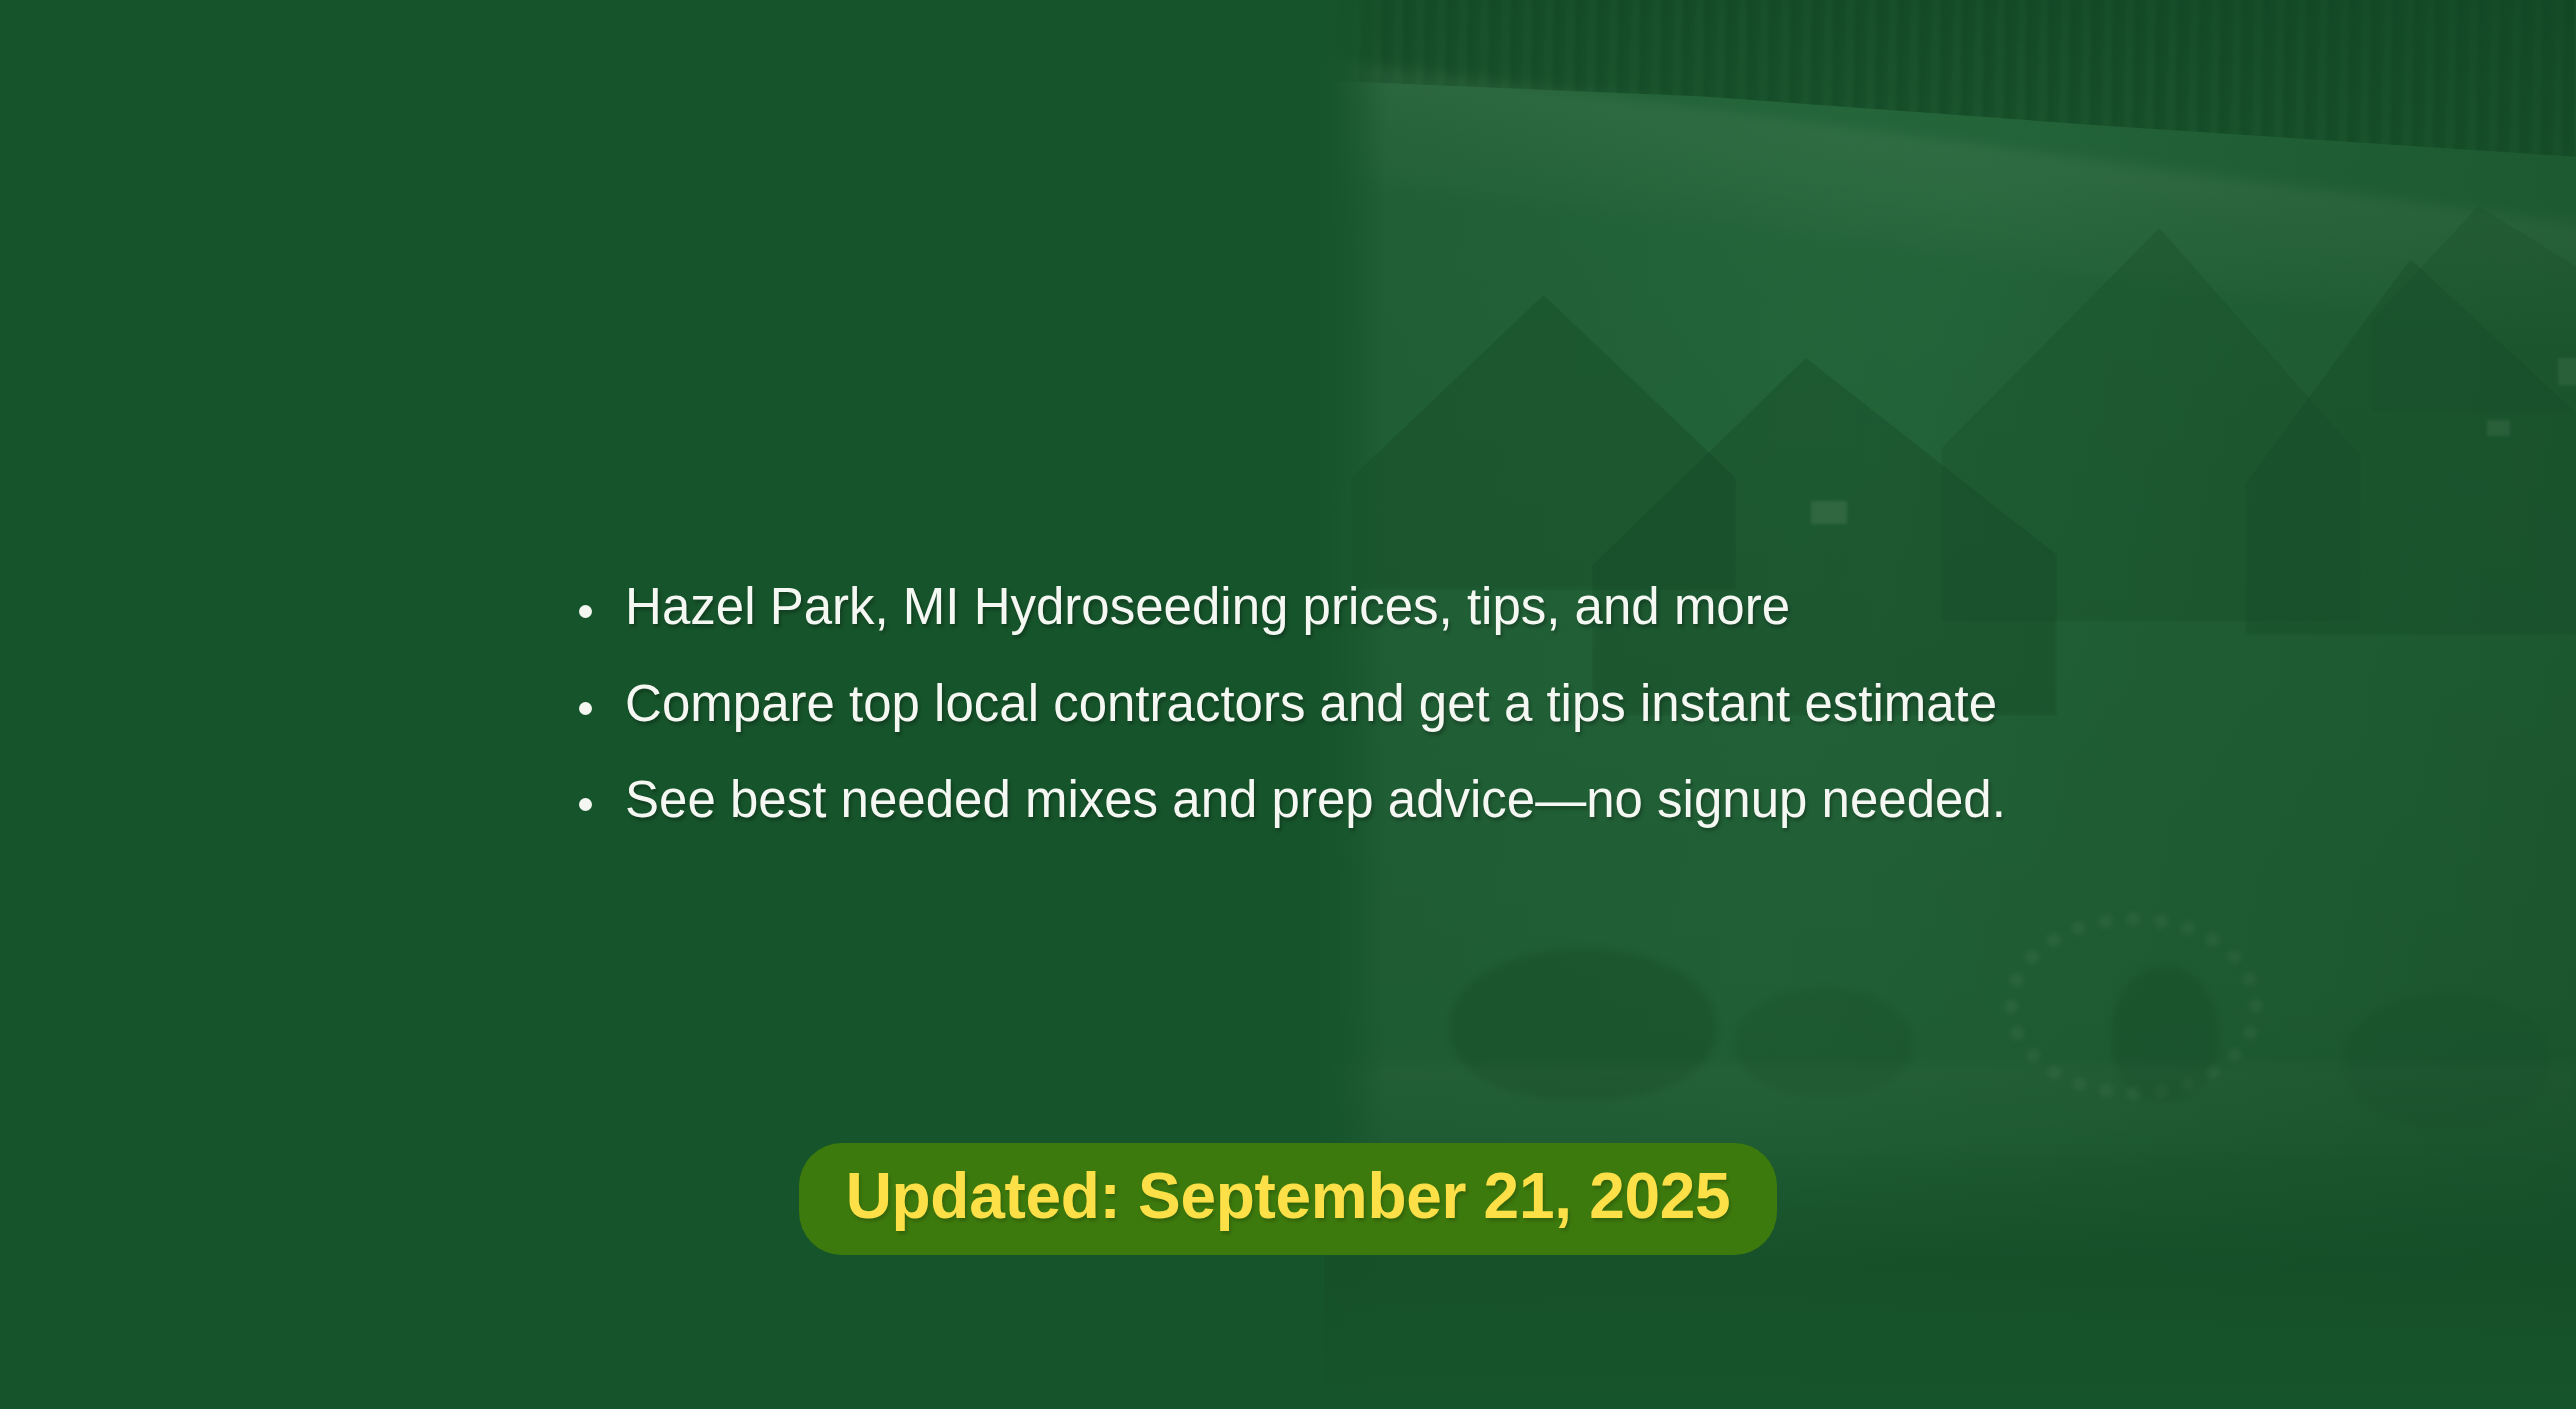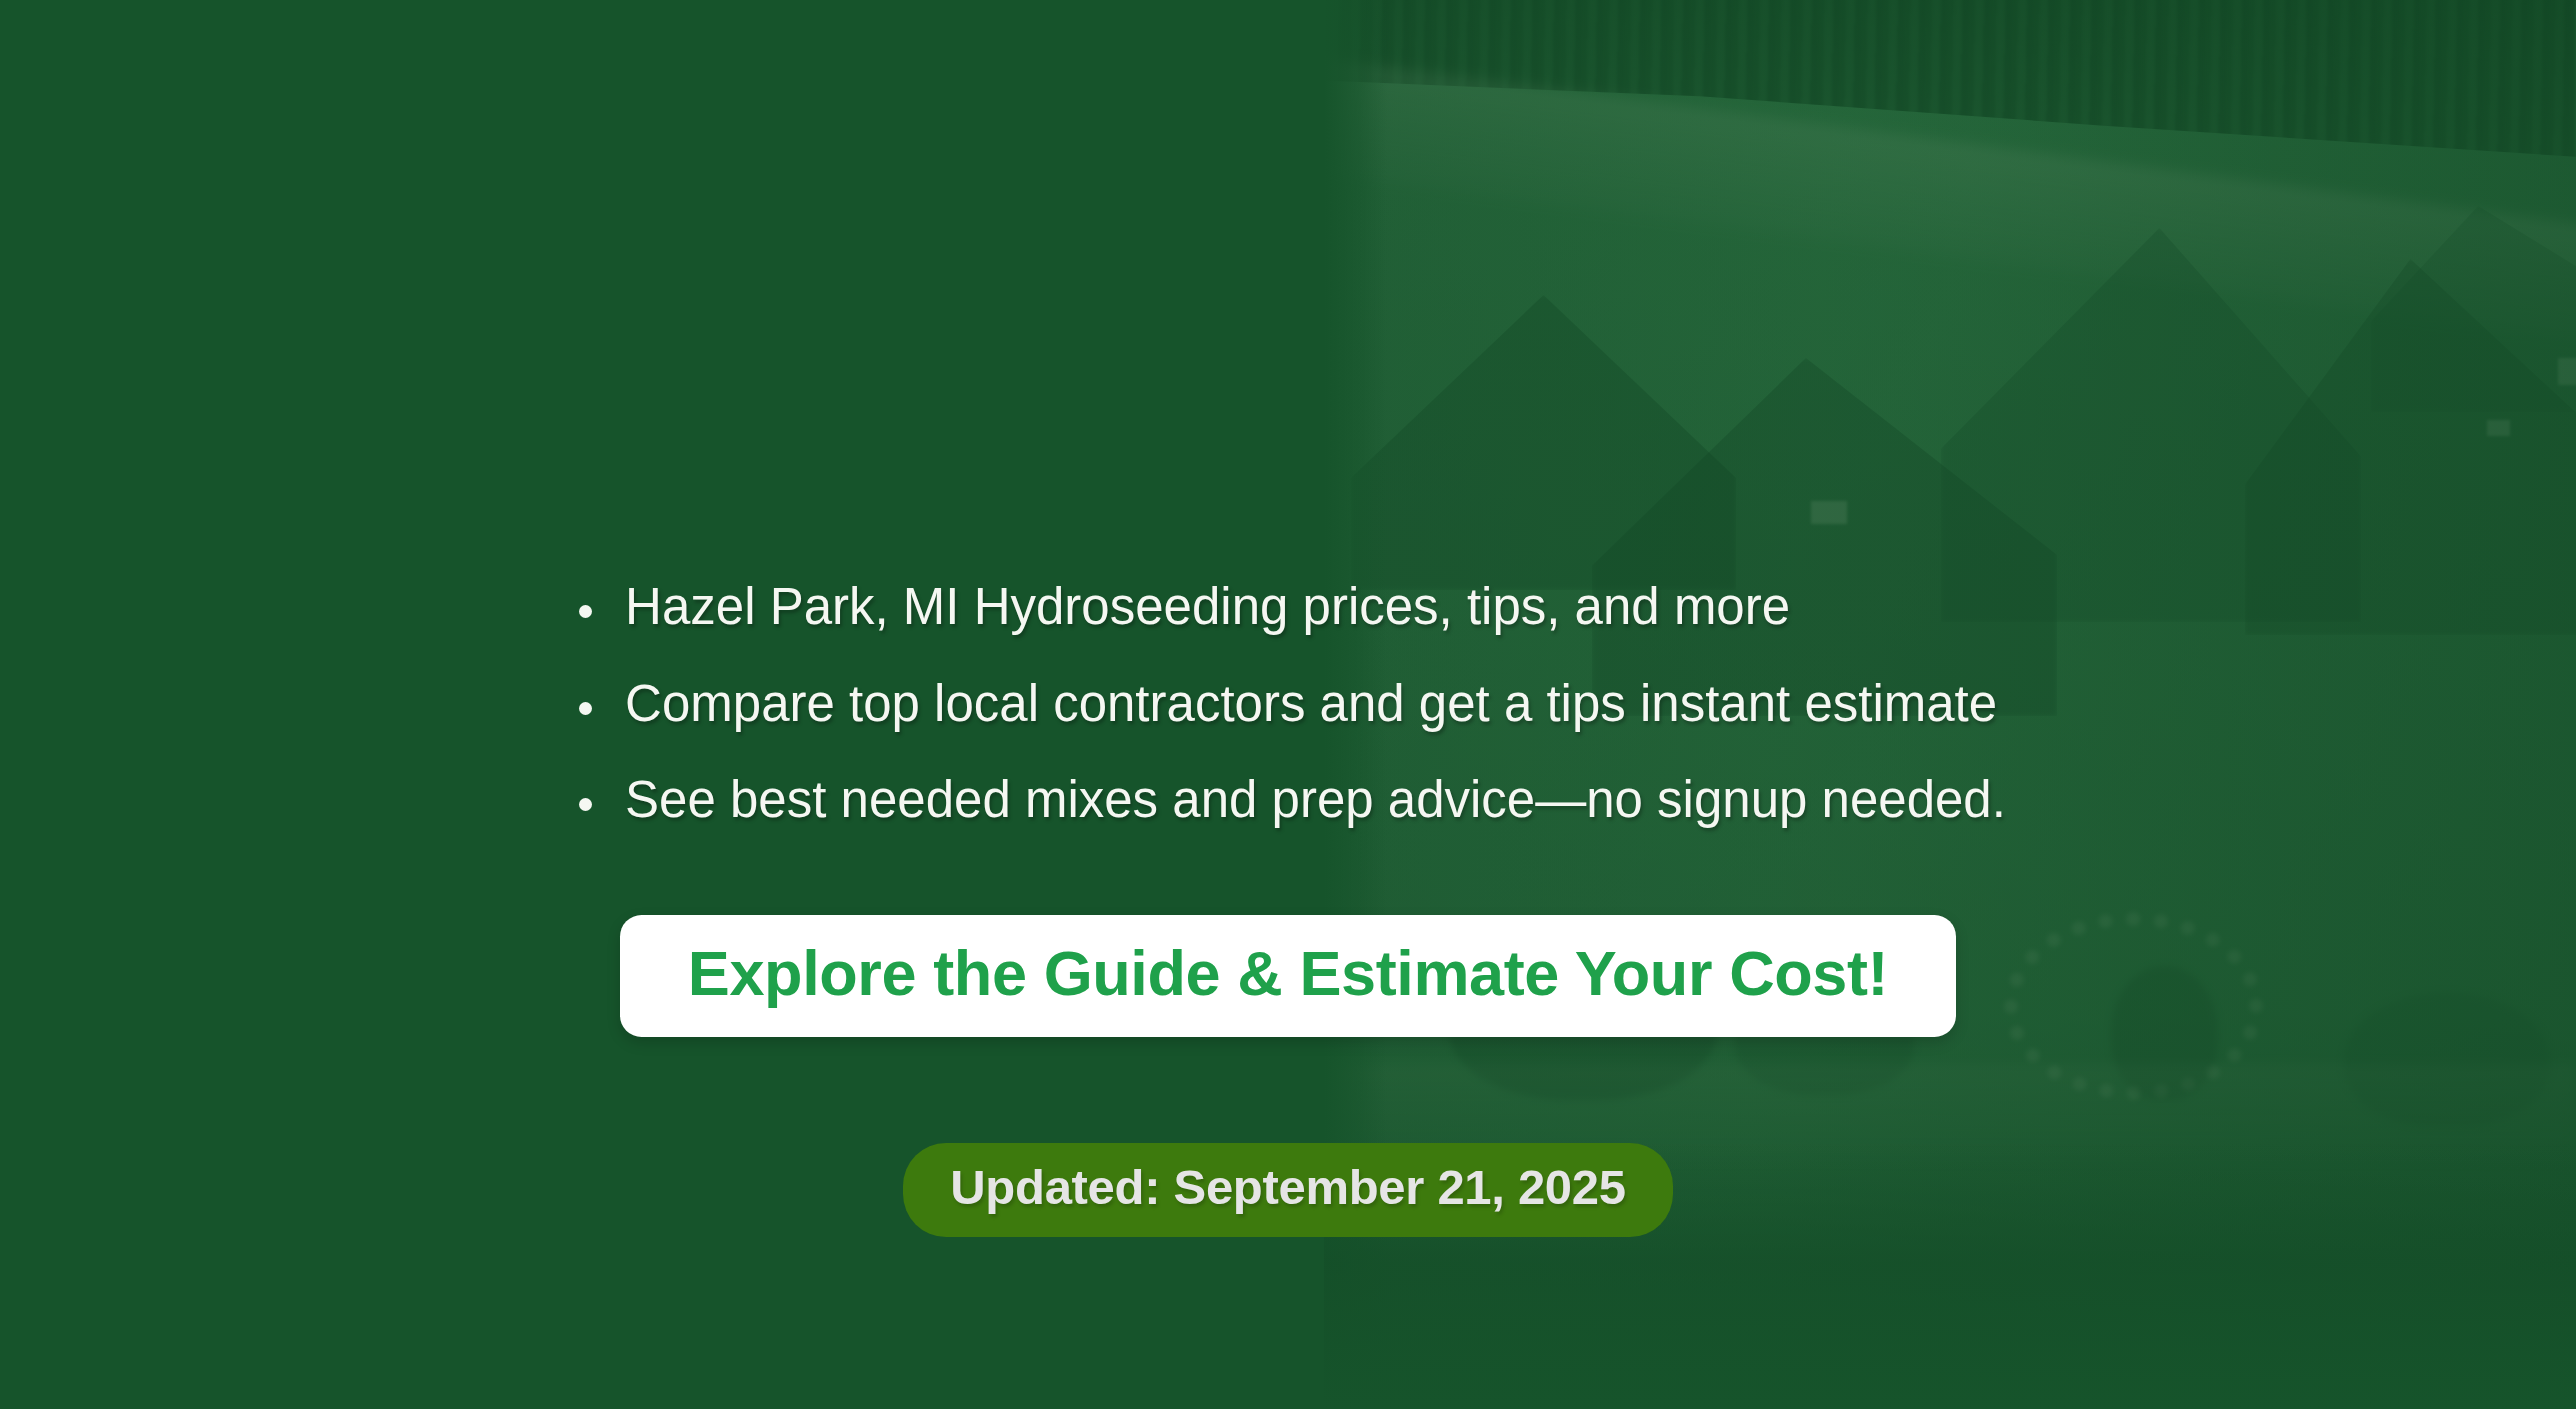--- a/index.html
+++ b/index.html
@@ -225,22 +225,22 @@
     position: absolute;
     left: 0;
     top: 1143px;
     width: 2576px;
     display: flex;
     justify-content: center;
   }
   .update-badge {
     display: inline-block;
     background: #3d7a0d;
-    color: #e5e5e5;
-    font-size: 49px;
+    color: #fde047;
+    font-size: 64px;
     font-weight: 700;
     letter-spacing: -0.3px;
     padding: 16px 47px 21.5px;
     border-radius: 43px;
     white-space: nowrap;
     text-shadow: 1.8px 2.7px 3.6px rgba(0,0,0,0.18);
   }
 </style>
 </head>
 <body>
@@ -287,23 +287,20 @@
           <span class="dot"></span>
           <span>Compare top local contractors and get a tips instant estimate</span>
         </li>
         <li class="bullet-item">
           <span class="dot"></span>
           <span>See best needed mixes and prep advice—no signup needed.</span>
         </li>
       </ul>
     </div>
 
-    <div class="cta-wrap">
-      <button class="cta-button">Explore the Guide &amp; Estimate Your Cost!</button>
-    </div>
 
     <div class="badge-wrap">
       <span class="update-badge">Updated: September 21, 2025</span>
     </div>
 
   </div>
 </div>
 
 
 </body></html>

